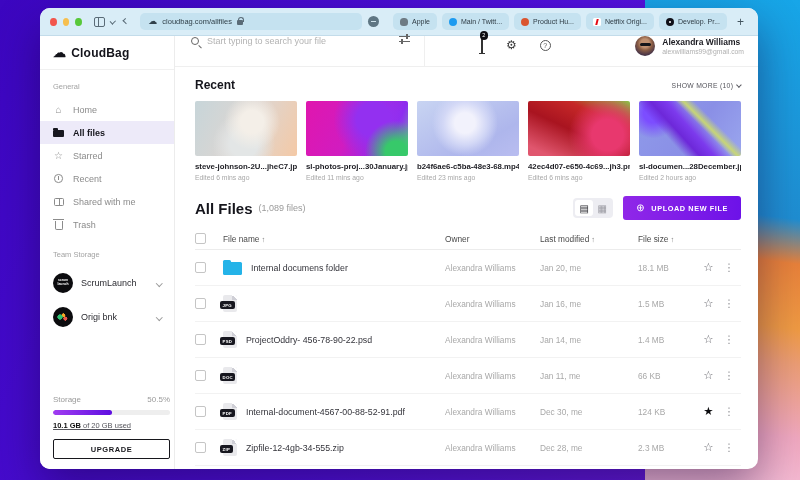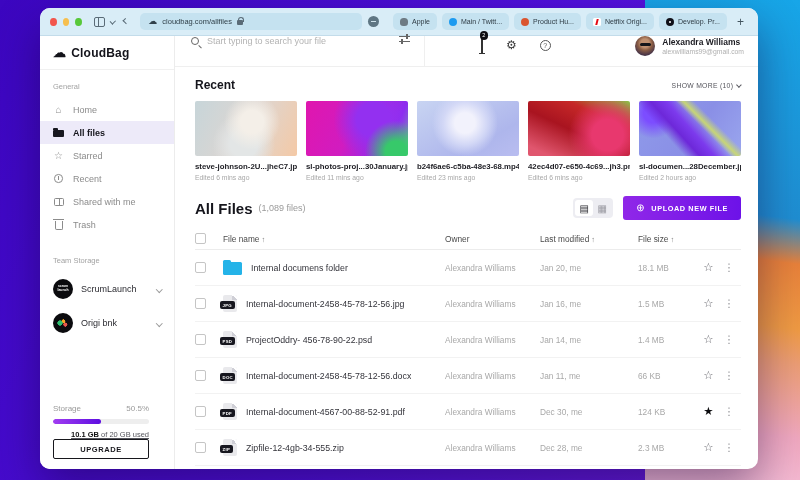--- a/index.html
+++ b/index.html
@@ -60,27 +60,27 @@
   .clockicon{ width:8.5px; height:8.5px; border:1.2px solid #8b8b8b; border-radius:50%; position:relative;}
   .clockicon::after{content:''; position:absolute; left:46%; top:15%; width:1.1px; height:3.4px; background:#8b8b8b;}
   .shareicon{ width:10px; height:8px; border:1.2px solid #8b8b8b; border-radius:1.5px; position:relative;}
   .shareicon::after{content:''; position:absolute; right:2.5px; top:0; bottom:0; width:1.1px; background:#8b8b8b;}
   .trashicon{ width:8px; height:9px; border:1.2px solid #8b8b8b; border-top:none; border-radius:0 0 2px 2px; position:relative; margin-top:2px;}
   .trashicon::before{content:''; position:absolute; top:-2.4px; left:-2.2px; right:-2.2px; height:1.2px; background:#8b8b8b;}
   .team-item{ height:34px; display:flex; align-items:center; gap:8px; padding:0 13px; font-size:9px; color:#2b2b31;}
   .teamavatar{ width:20px; height:20px; border-radius:50%; background:#0b0b0e; color:#fff; display:flex; align-items:center; justify-content:center; text-align:center; font-size:3.4px; font-weight:bold; line-height:1.1; flex:none; overflow:hidden;}
   .logo-rvail{ background: radial-gradient(circle at 35% 50%, #2fbf71 0 15%, transparent 17%), radial-gradient(circle at 52% 42%, #f5a623 0 12%, transparent 14%), radial-gradient(circle at 62% 58%, #e8574b 0 11%, transparent 13%), #0b0b0e; }
   .team-item .chev{ margin-left:auto; color:#9a9a9a; }
-  .storage{ position:absolute; left:13px; right:25px; bottom:10px;text-align:right; }
+  .storage{ position:absolute; left:13px; right:4px; bottom:10px; }
   .st-row{ display:flex; justify-content:space-between; font-size:8px; color:#9a9a9a; }
   .st-bar{ height:5px; background:#eee; border-radius:3px; margin:6px 0 6px; overflow:hidden;}
   .st-fill{ height:100%; border-radius:3px; background:linear-gradient(90deg,#a13df1,#5d0ee0); }
   .st-used{ font-size:7.5px; color:#55555c;text-decoration:underline; }
   .st-used b{ color:#111; }
-  .upgrade{ height:20px; border:1.4px solid #17171c; border-radius:2px; display:flex; align-items:center; justify-content:center; font-size:7.5px; font-weight:bold; letter-spacing:.6px; color:#17171c; background:#fff; cursor:default;}
+  .upgrade{ margin-top:9px; height:20px; border:1.4px solid #17171c; border-radius:2px; display:flex; align-items:center; justify-content:center; font-size:7.5px; font-weight:bold; letter-spacing:.6px; color:#17171c; background:#fff; cursor:default;}
 
   
   .main{ flex:1; display:flex; flex-direction:column; min-width:0; }
   .topbar{ height:31px; flex:none; border-bottom:1px solid #efefef; display:flex; align-items:flex-start; padding-left:16px; }
   .searchwrap{ display:flex; align-items:center; gap:8px; }
   .searchicon{ width:8px; height:8px; border:1.3px solid #666; border-radius:50%; position:relative; flex:none;}
   .searchicon::after{content:''; position:absolute; left:7px; top:7px; width:3.5px; height:1.3px; background:#666; transform:rotate(45deg); transform-origin:0 0;}
   .searchinput{ border:none; outline:none; font-size:9px; width:190px; color:#333; font-family:inherit; background:transparent;}
   .searchinput::placeholder{ color:#b3b3b3; }
   .sliders{ display:flex; flex-direction:column; gap:3.5px; margin:0 14px 0 2px;}
@@ -228,21 +228,21 @@
             <span class="shareicon"></span>
           </span>
         <span>Shared with me</span>
       </div>
       <div class="nav-item">
         <span class="ni">
             <span class="trashicon"></span>
           </span>
         <span>Trash</span>
       </div>
-      <div class="seclabel" style="margin-top:20px">Team Storage</div>
+      <div class="seclabel" style="margin-top:14px">Team Storage</div>
       <div class="team-item">
         <span class="teamavatar">scrum launch</span>
         <span>ScrumLaunch</span>
         <span class="chev"></span>
       </div>
       <div class="team-item">
         <span class="teamavatar logo-rvail"></span>
         <span>Origi bnk</span>
         <span class="chev"></span>
       </div>
@@ -360,21 +360,20 @@
           <span class="gcell">18.1 MB</span>
           <span class="star">☆</span>
           <span class="kebab">⋮</span>
         </div>
         <div class="tgrid trow">
           <span class="checkbox"></span>
           <span class="namecell">
               <span class="docicon">
                 <span class="docbadge">JPG</span>
               </span>
-              <span class="fname">Internal-document-2458-45-78-12-56.jpg</span>
             </span>
           <span class="gcell">Alexandra Williams</span>
           <span class="gcell">Jan 16, me</span>
           <span class="gcell">1.5 MB</span>
           <span class="star">☆</span>
           <span class="kebab">⋮</span>
         </div>
         <div class="tgrid trow">
           <span class="checkbox"></span>
           <span class="namecell">
@@ -388,21 +387,20 @@
           <span class="gcell">1.4 MB</span>
           <span class="star">☆</span>
           <span class="kebab">⋮</span>
         </div>
         <div class="tgrid trow">
           <span class="checkbox"></span>
           <span class="namecell">
               <span class="docicon">
                 <span class="docbadge">DOC</span>
               </span>
-              <span class="fname">Internal-document-2458-45-78-12-56.docx</span>
             </span>
           <span class="gcell">Alexandra Williams</span>
           <span class="gcell">Jan 11, me</span>
           <span class="gcell">66 KB</span>
           <span class="star">☆</span>
           <span class="kebab">⋮</span>
         </div>
         <div class="tgrid trow">
           <span class="checkbox"></span>
           <span class="namecell">

